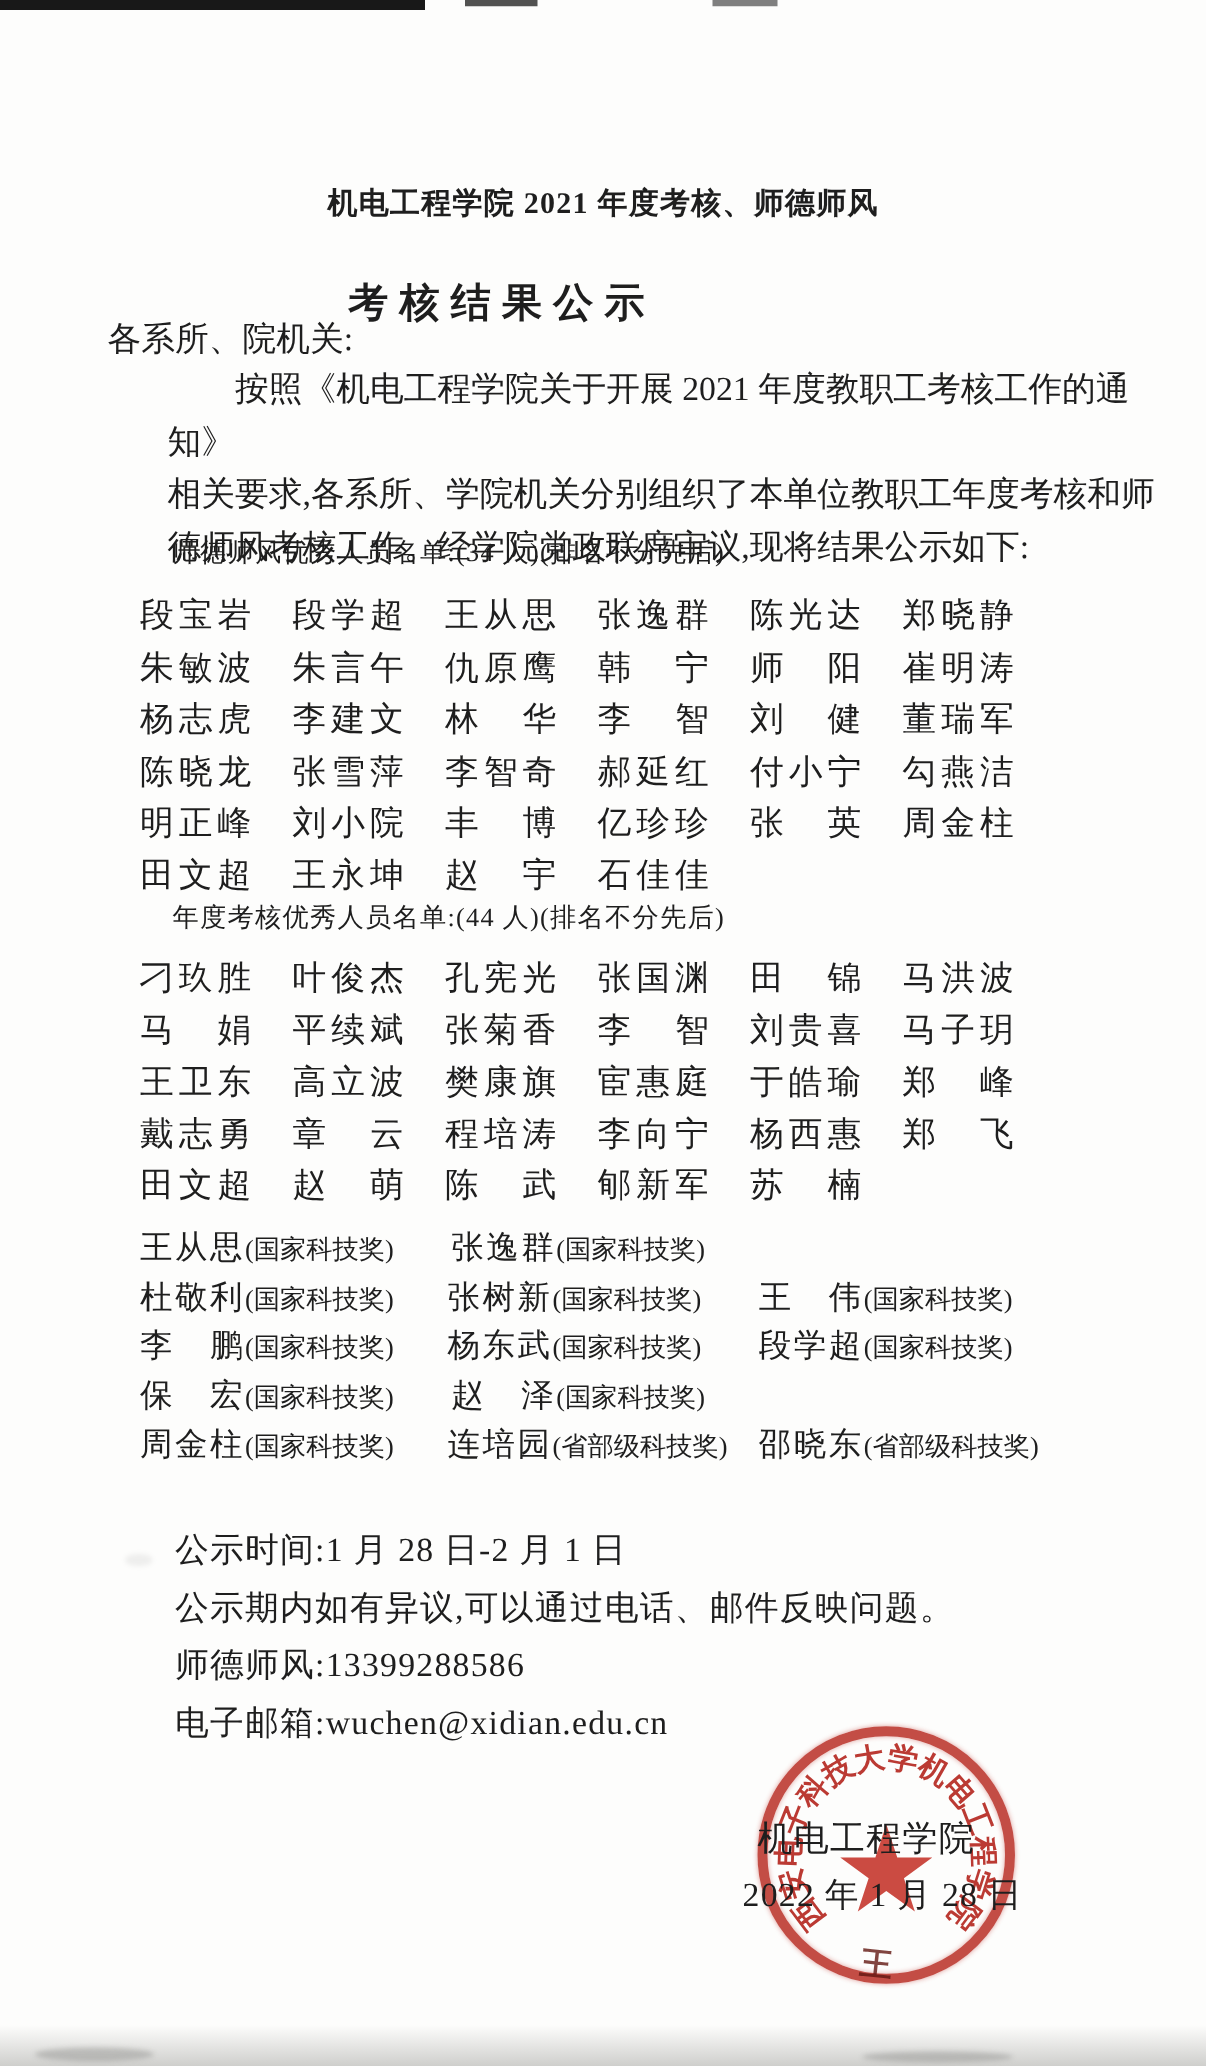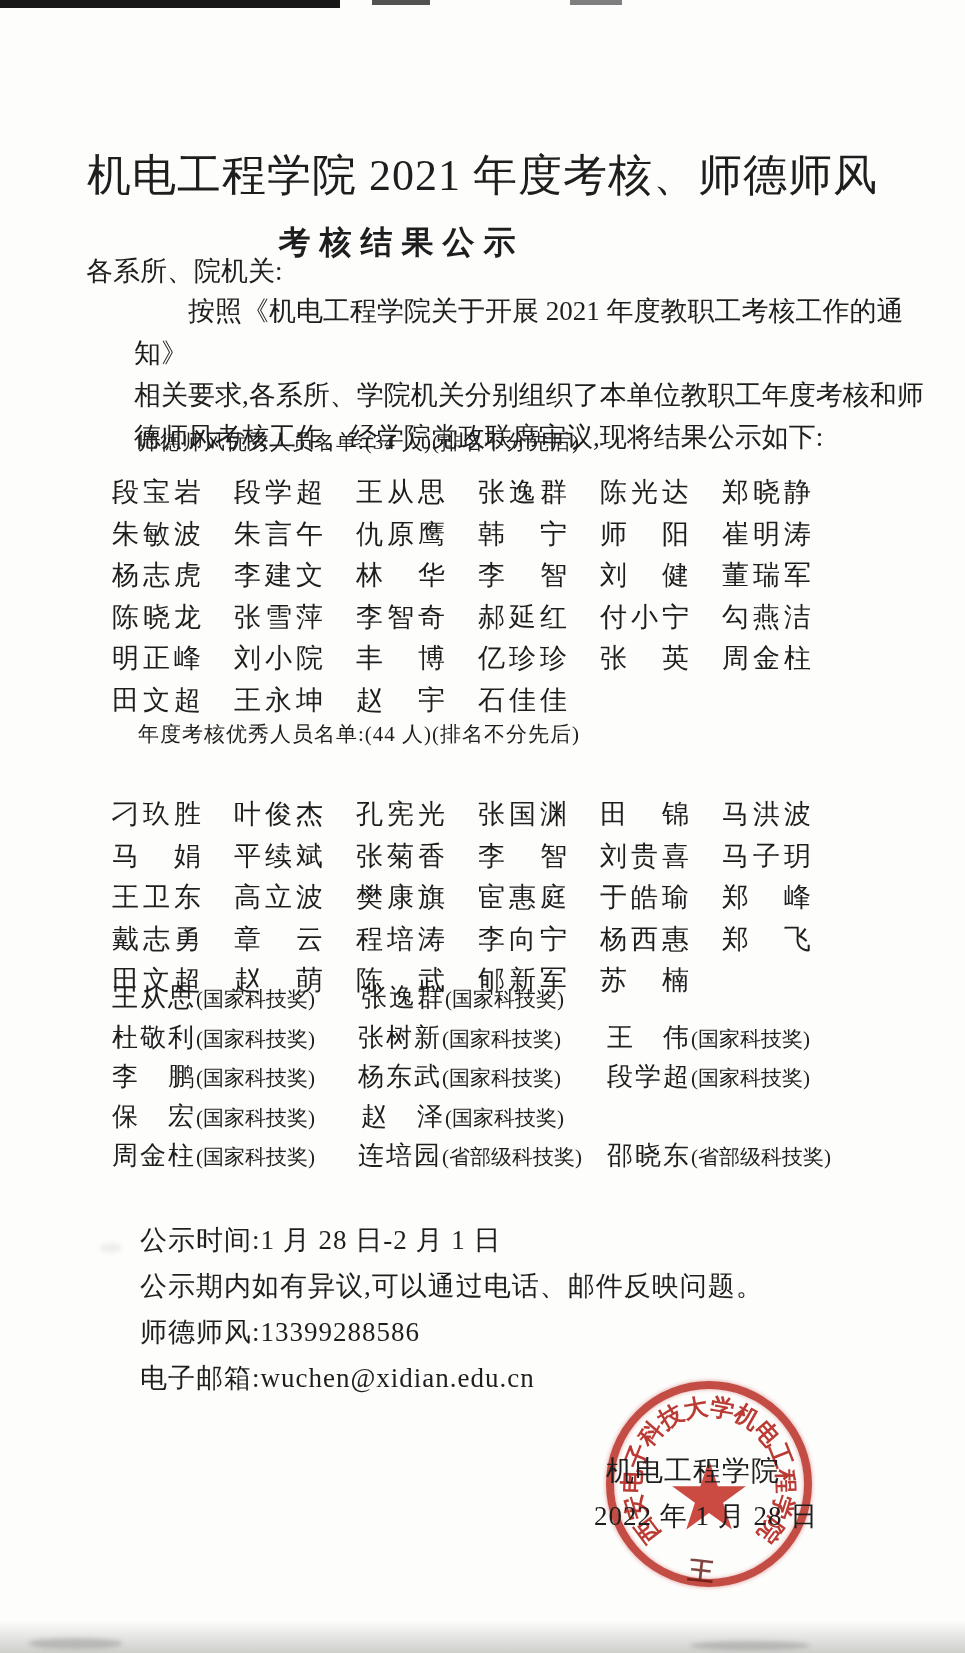--- a/index.html
+++ b/index.html
@@ -15,34 +15,34 @@
   .strip.s2{left:372px;top:0;width:58px;height:5px;opacity:.75;}
   .strip.s3{left:570px;top:0;width:52px;height:5px;opacity:.55;}
   .bottom-band{position:absolute;left:0;top:1620px;width:965px;height:33px;
     background:linear-gradient(to bottom, rgba(190,190,186,0), rgba(168,168,164,.55));}
   .smudge{position:absolute;border-radius:50%;background:rgba(120,120,118,.35);filter:blur(2px);}
   .smudge.m1{left:28px;top:1638px;width:95px;height:11px;}
   .smudge.m2{left:690px;top:1641px;width:120px;height:9px;}
   .smudge.m3{left:100px;top:1243px;width:22px;height:10px;background:rgba(0,0,0,.06);}
 
   .t1{position:absolute;left:0;top:146px;width:965px;text-align:center;
-      font-size:44px;font-weight:normal;letter-spacing:1px;}
+      font-size:24px;font-weight:bold;letter-spacing:1px;}
   .t2{position:absolute;left:0;top:221px;width:803px;text-align:center;
       font-size:32px;font-weight:bold;letter-spacing:9px;}
   .salutation{position:absolute;left:86px;top:253px;font-size:27px;}
   .intro{position:absolute;left:86px;top:290px;width:822px;font-size:27px;
       line-height:42px;white-space:pre-line;text-indent:54px;margin-left:48px;}
 
   .sec-h{position:absolute;left:138px;font-size:21px;font-weight:normal;letter-spacing:1px;}
   .sec-h.h1{top:428px;}
   .sec-h.h2{top:720px;}
 
   .roster{position:absolute;left:112px;width:840px;}
   .roster.r1{top:472px;}
-  .roster.r2{top:762px;margin-top:32px;}
+  .roster.r2{top:762px;}
   .nrow{display:flex;height:41.5px;line-height:41.5px;}
   .ncell{flex:none;width:122px;font-size:27px;letter-spacing:4px;white-space:nowrap;}
 
   .awards{position:absolute;left:112px;top:978px;width:840px;}
   .arow{display:flex;height:39.5px;line-height:39.5px;white-space:nowrap;}
   .acell{flex:none;}
   .acell.c1{width:246px;}
   .acell.c2{width:249px;}
   .aname{font-size:26px;letter-spacing:2px;}
   .aaward{font-size:21px;letter-spacing:0;}

